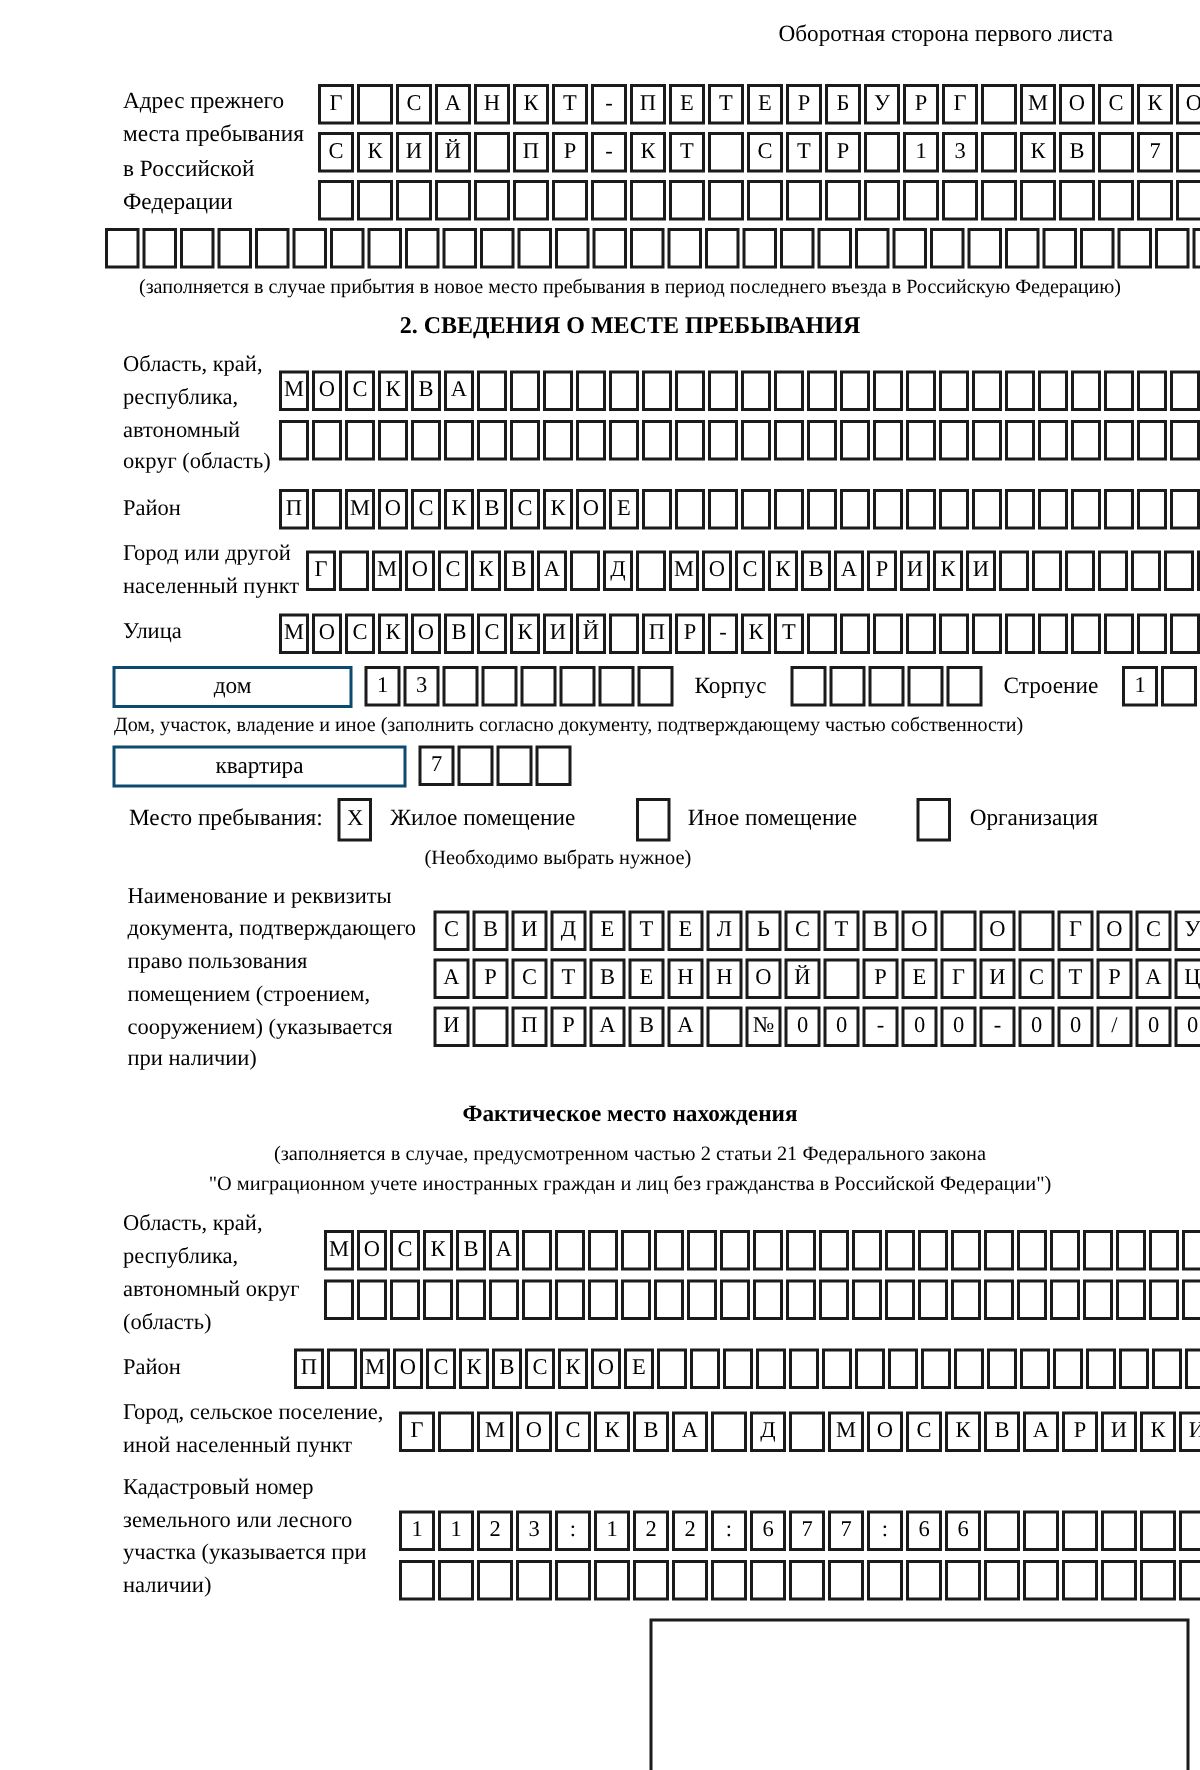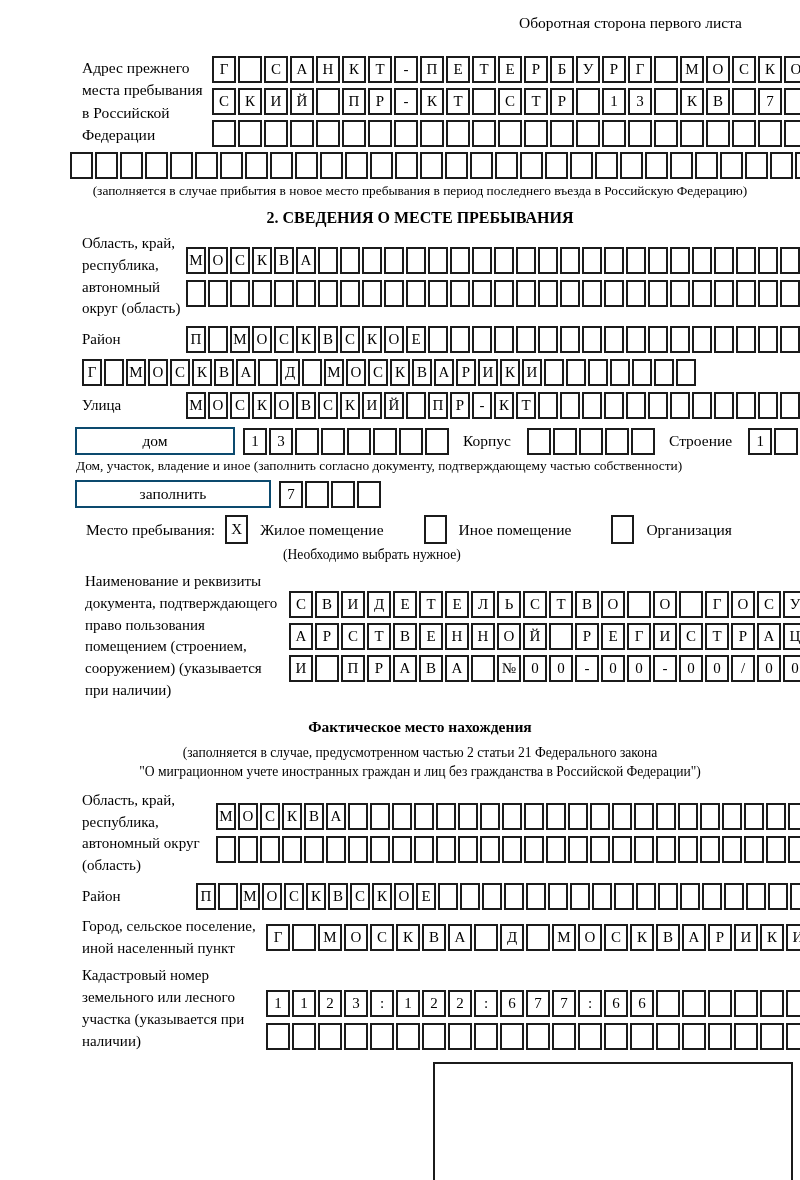--- a/index.html
+++ b/index.html
@@ -311,20 +311,21 @@
         <span class="cell"></span>
         <span class="cell"></span>
         <span class="cell"></span>
         <span class="cell"></span>
         <span class="cell"></span>
         <span class="cell"></span>
       </div>
   </div>
 
   <div class="lblrow s2row vcenter">
+    <div class="lbl lbl-118">Город или другой населенный пункт</div>
     <div class="cells cw20">
         <span class="cell">Г</span>
         <span class="cell"></span>
         <span class="cell">М</span>
         <span class="cell">О</span>
         <span class="cell">С</span>
         <span class="cell">К</span>
         <span class="cell">В</span>
         <span class="cell">А</span>
         <span class="cell"></span>
@@ -409,21 +410,21 @@
     <div class="cells cw24">
         <span class="cell">1</span>
         <span class="cell"></span>
         <span class="cell"></span>
         <span class="cell"></span>
       </div>
   </div>
   <div class="caption cap-left">Дом, участок, владение и иное (заполнить согласно документу, подтверждающему частью собственности)</div>
 
   <div class="kvrow">
-    <div class="namedbox kvbox">заполнить</div>
+    <div class="namedbox kvbox">квартира</div>
     <div class="cells cw24" style="margin-left:8px;">
         <span class="cell">7</span>
         <span class="cell"></span>
         <span class="cell"></span>
         <span class="cell"></span>
       </div>
   </div>
 
   <div class="stayrow">
     <span>Место пребывания:</span>

